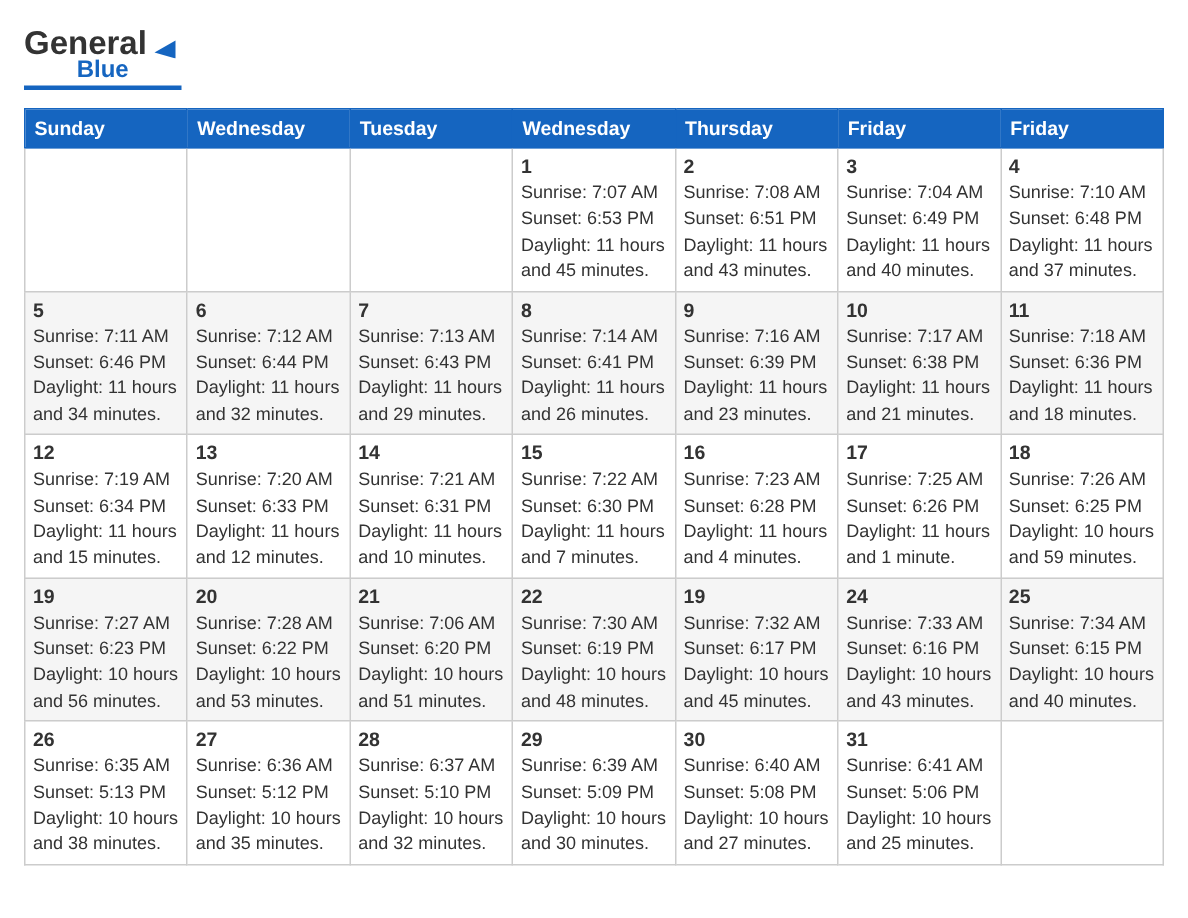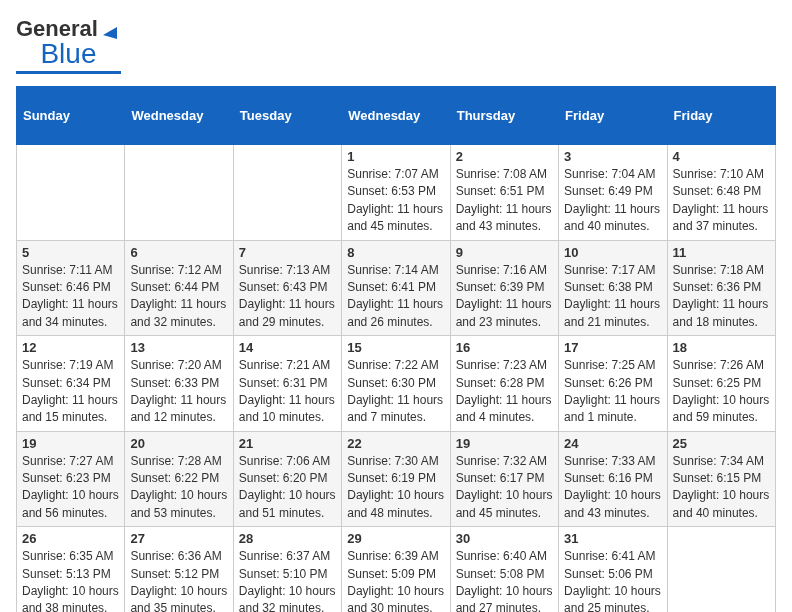--- a/index.html
+++ b/index.html
@@ -46,21 +46,21 @@
     .calendar {
       width: 100%;
       border-collapse: collapse;
       border: 1px solid #ccc;
     }
     .calendar th {
       background: #1565c0;
       color: #fff;
       font-size: 13px;
       font-weight: bold;
-      padding: 21px 6px;
+      padding: 5px 6px;
       text-align: left;
       border: 1px solid #1565c0;
     }
     .calendar td {
       vertical-align: top;
       border: 1px solid #ccc;
       padding: 4px 5px;
       font-size: 10.5px;
       color: #333;
       width: 108px;
@@ -88,21 +88,21 @@
 
 <div class="header">
   <div class="logo">
     <div class="logo-line">
       <span style="font-size:22px;font-weight:bold;color:#333;">General</span>
       <svg width="22" height="22" viewBox="0 0 22 22" style="margin-left:1px;margin-top:-2px;">
         <polygon points="4,18 18,10 18,22" fill="#1565c0"></polygon>
       </svg>
     </div>
     <div style="margin-top:-4px;margin-left:0;">
-      <span style="font-size:28px;font-weight:normal;color:#1565c0;">Blue</span>
+      <span style="font-size:16px;font-weight:bold;color:#1565c0;">Blue</span>
     </div>
     <div class="logo-underline"></div>
   </div>
   <div class="title-block">
     <div class="month-title"></div>
     <div class="location-title"></div>
   </div>
 </div>
 
 <table class="calendar">

